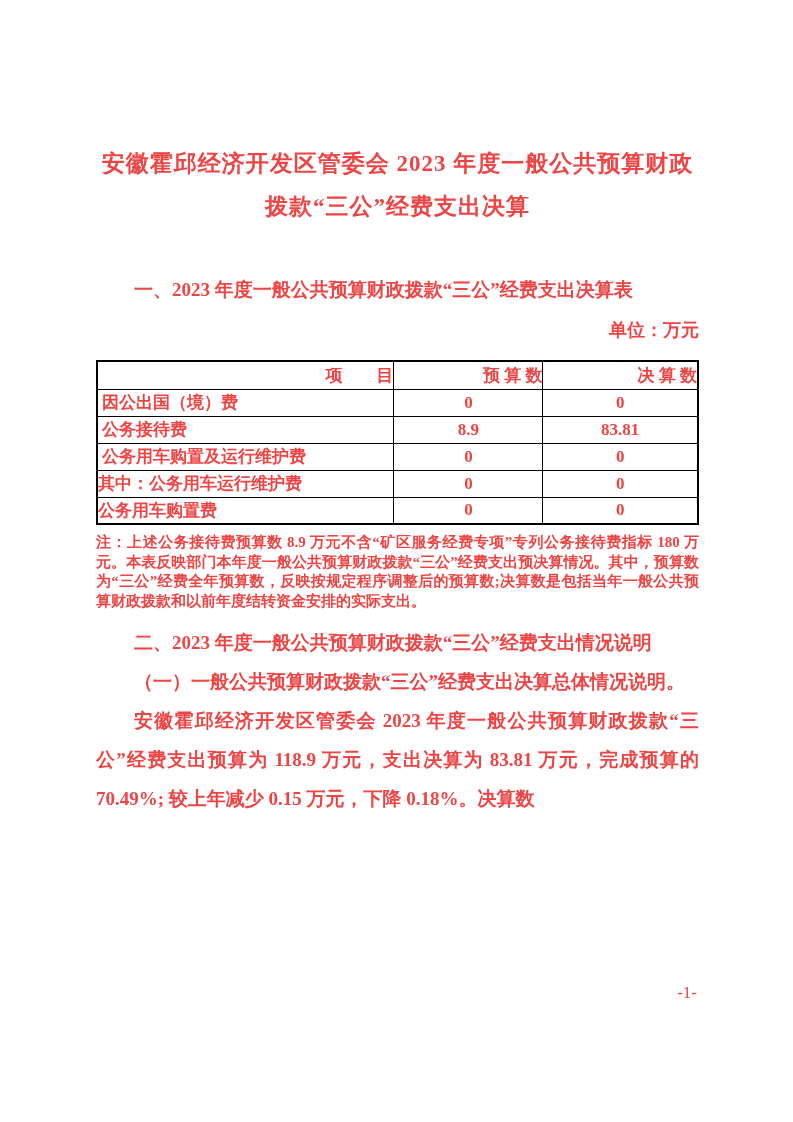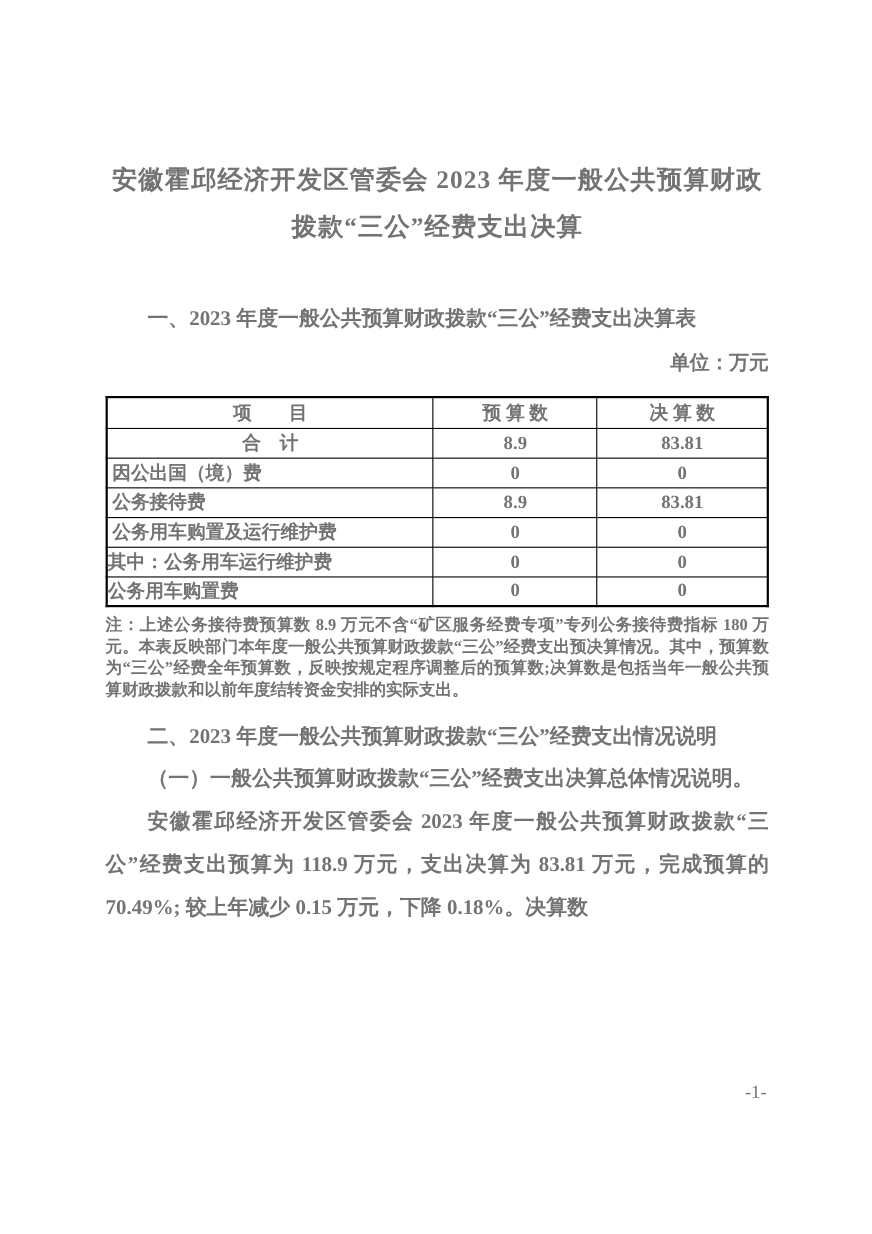--- a/index.html
+++ b/index.html
@@ -2,21 +2,21 @@
 <html><head>
 <meta charset="utf-8">
 <style>
   * { margin:0; padding:0; box-sizing:border-box; }
   html,body { background:#ffffff; }
   .page {
     position:relative;
     width:793px; height:1122px;
     margin:0 auto;
     background:#ffffff;
-    color:#737373;
+    color:#ef4444;
     font-family:"Liberation Serif", serif;
     font-weight:bold;
     overflow:hidden;
   }
   .content {
     position:absolute;
     left:96px; right:94px; top:0;
   }
   .doc-title {
     margin-top:142px;
@@ -48,21 +48,21 @@
     border:2px solid #000;
   }
   table.expense th, table.expense td {
     border:1px solid #000;
     height:27px;
     font-size:17px;
     vertical-align:middle;
   }
   table.expense th {
     font-weight:bold;
-    text-align:center;
+    text-align:right;
     height:28px;
   }
   td.col-item { text-align:left; }
   td.indent-0 { padding-left:4px; }
   td.indent-1 { }
   td.indent-2 { }
   td.center { text-align:center; padding-left:0 !important; }
   td.num { text-align:center; }
   td.bold { font-weight:bold; }
   .note {
@@ -112,25 +112,20 @@
       </colgroup>
       <thead>
         <tr>
           <th>项　　目</th>
           <th>预 算 数</th>
           <th>决 算 数</th>
         </tr>
       </thead>
       <tbody>
           <tr>
-            <td class="col-item indent-0 center bold">合　计</td>
-            <td class="num bold">8.9</td>
-            <td class="num bold">83.81</td>
-          </tr>
-          <tr>
             <td class="col-item indent-0">因公出国（境）费</td>
             <td class="num">0</td>
             <td class="num">0</td>
           </tr>
           <tr>
             <td class="col-item indent-0">公务接待费</td>
             <td class="num">8.9</td>
             <td class="num">83.81</td>
           </tr>
           <tr>

